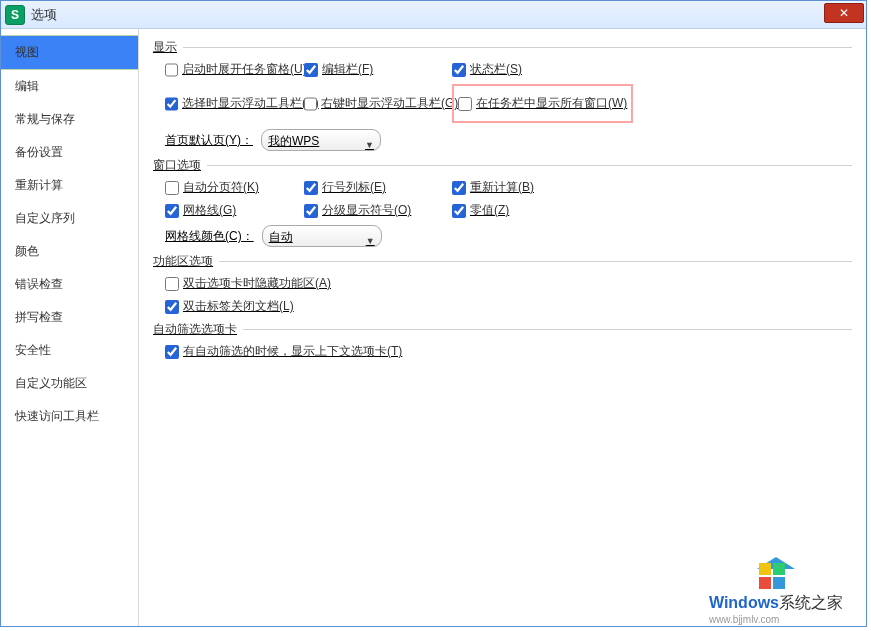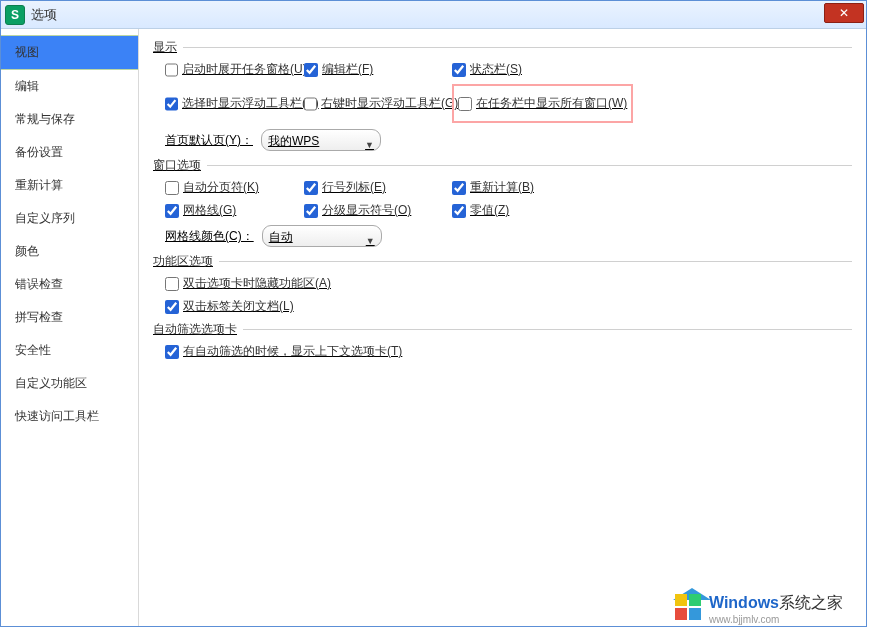--- a/index.html
+++ b/index.html
@@ -20,21 +20,21 @@
     .group-header::after { content: ""; position: absolute; left: 0; right: 0; top: 50%; border-top: 1px solid #d0d0d0; z-index: 1; }
     .row { display: flex; align-items: center; margin-bottom: 6px; padding-left: 12px; flex-wrap: nowrap; }
     .chk { display: inline-flex; align-items: center; gap: 4px; font-size: 12px; color: #333; white-space: nowrap; }
     .chk input { width: 14px; height: 14px; accent-color: #2563d6; }
     .col1 { width: 139px; }
     .col2 { width: 148px; }
     .label-field { display: inline-flex; align-items: center; gap: 8px; }
     .combo { width: 120px; height: 22px; background: linear-gradient(#fff,#eee); border: 1px solid #aaa; border-radius: 9px; display: inline-flex; align-items: flex-end; justify-content: space-between; padding: 0 6px; font-size: 12px; cursor: pointer; }
     .combo .arrow { font-size: 9px; color: #444; }
     .highlight-rect { border: 2px solid #fca5a5; padding: 9px 4px; display: inline-flex; align-items: center; }
-    .watermark { position: absolute; right: 28px; bottom: 6px; display: flex; align-items: center; font-size: 16px; color: #333; pointer-events: none; }
+    .watermark { position: absolute; right: 28px; bottom: 6px; display: flex; align-items: center; font-size: 16px; color: #333; pointer-events: none; flex-direction: column; }
     .watermark .grey { color: #999; }
     .watermark-logo { width: 34px; height: 30px; position: relative; }
     .wl-square { position: absolute; width: 12px; height: 12px; }
     .wl1 { background: #e74c3c; left: 0; top: 14px; }
     .wl2 { background: #2ecc71; left: 14px; top: 0; }
     .wl3 { background: #3498db; left: 14px; top: 14px; }
     .wl4 { background: #f1c40f; left: 0; top: 0; }
     .house-roof { position:absolute; left:-2px; top:-6px; width:0; height:0; border-left:19px solid transparent; border-right:19px solid transparent; border-bottom:12px solid #3498db;}
   </style>
 </head>

